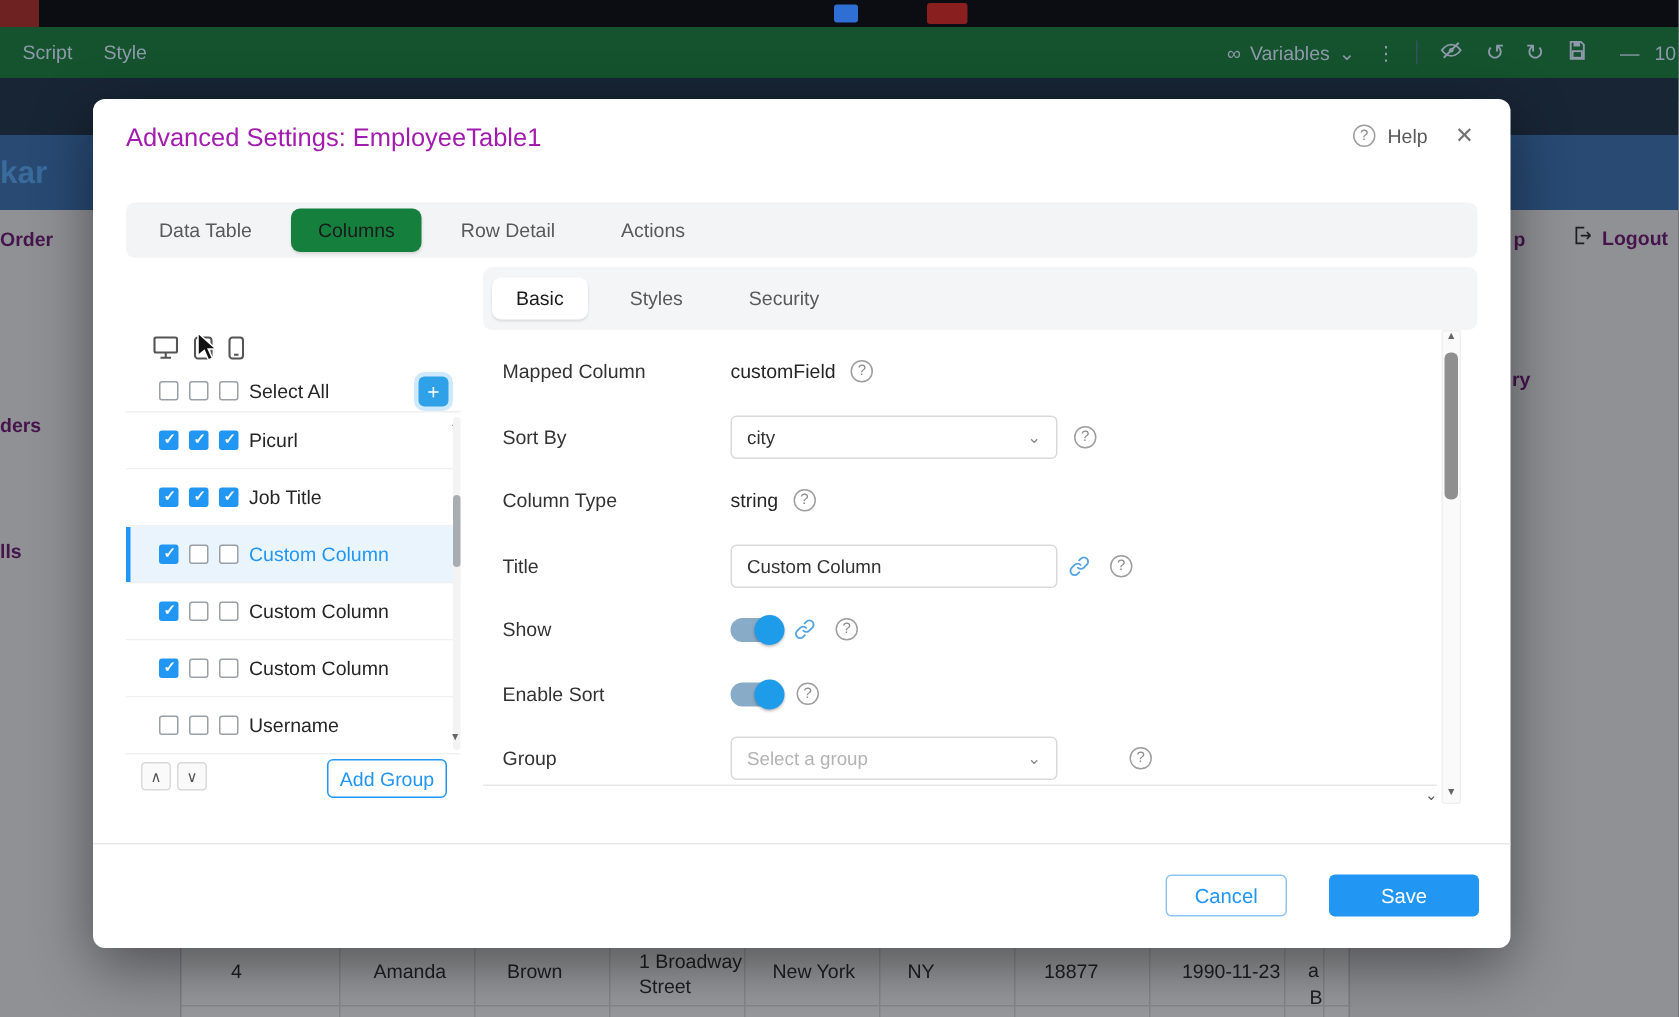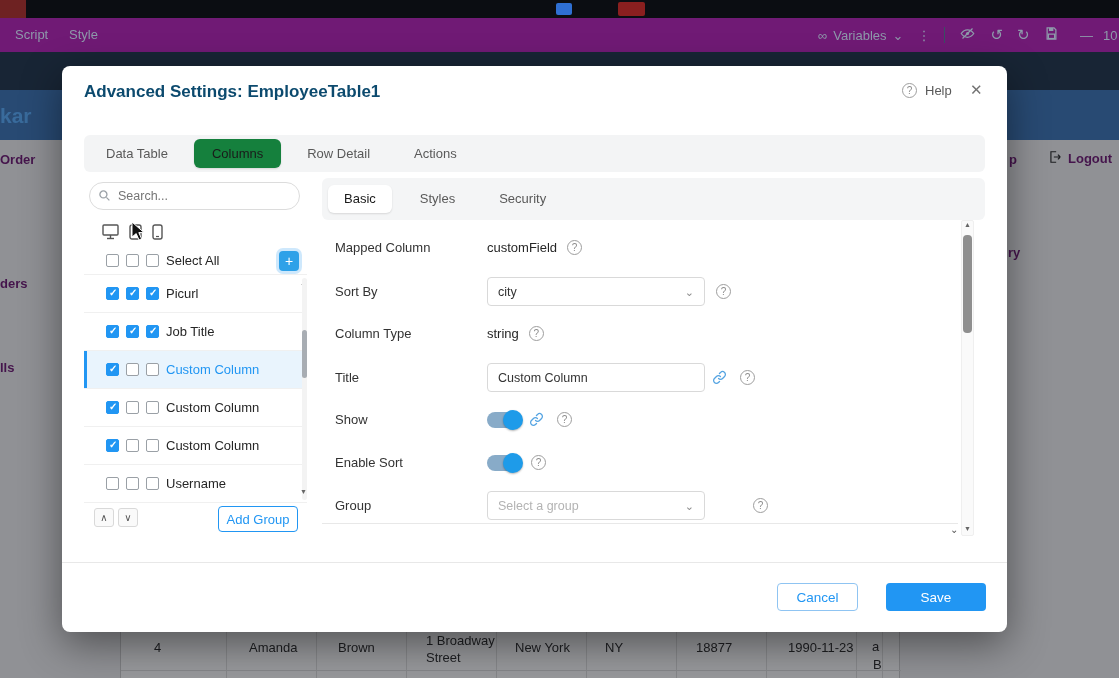--- a/index.html
+++ b/index.html
@@ -6,21 +6,21 @@
   body { background:#10141a; font-family:"Liberation Sans", sans-serif; }
   .abs { position:absolute; }
   .screen { position:relative; width:1119px; height:678px; overflow:hidden; background:#10141a; }
 
   
   .titlebar { left:0; top:0; width:1119px; height:18px; background:#0b0d12; }
   .badge-red-l { left:0; top:0; width:26px; height:18px; background:#6e2222; }
   .badge-blue { left:556px; top:3px; width:16px; height:12px; background:#2f6fd3; border-radius:2px; }
   .badge-red-r { left:618px; top:2px; width:27px; height:14px; background:#8a1f1f; border-radius:2px; }
 
-  .toolbar { left:0; top:18px; width:1119px; height:50px; background:#701a75; color:#8e9aab; font-size:13px; }
+  .toolbar { left:0; top:18px; width:1119px; height:50px; background:#14532d; color:#8e9aab; font-size:13px; }
   .tb-item { top:0; height:34px; line-height:34px; cursor:pointer; }
   .tb-right { left:818px; top:0; height:34px; display:flex; align-items:center; gap:14px; }
   .tb-divider { width:1px; height:16px; background:#3a4f63; }
   .tb-zoom { left:1080px; top:0; height:34px; display:flex; align-items:center; gap:10px; }
 
   
   .app-bg { left:0; top:52px; width:1119px; height:626px; background:#f1f2f3; }
   .app-subheader { left:0; top:0; width:1119px; height:38px; background:#24384f; }
   .app-blueband { left:0; top:38px; width:1119px; height:50px; background:#3f78b8; }
   .app-brand { left:0; top:52px; font-size:21px; font-weight:bold; color:#5cb0ff; }
@@ -29,21 +29,21 @@
   .bg-table { left:120px; top:579px; width:780px; height:47px; background:#ffffff; border:1px solid #cfcfcf; border-bottom:none; }
   .bg-vline { top:0; width:1px; height:47px; background:#e0e0e0; }
   .bg-hline { left:0; top:38px; width:780px; height:1px; background:#e0e0e0; }
   .bg-cell { color:#2e2e2e; font-size:13px; line-height:17px; }
 
   .overlay { left:0; top:52px; width:1119px; height:626px; background:rgba(10,13,18,0.42); z-index:5; }
 
   
   .modal { left:62px; top:66px; width:945px; height:566px; background:#fff; border-radius:8px;
            box-shadow:0 12px 40px rgba(0,0,0,.45); z-index:10; font-size:13px; color:#333; }
-  .modal-title { left:22px; top:16px; font-size:17px; font-weight:700; color:#0c4a6e; }
+  .modal-title { left:22px; top:16px; font-size:17px; font-weight:400; color:#a21caf; }
   .mh-help { left:840px; top:17px; display:flex; align-items:center; gap:8px; color:#595959; cursor:pointer; }
   .help { width:15px; height:15px; border-radius:50%; border:1px solid #9e9e9e; color:#8c8c8c; font-size:10px;
           display:inline-flex; align-items:center; justify-content:center; flex:none; background:#fff; }
   .mh-close { left:908px; top:15px; font-size:15px; color:#737373; cursor:pointer; }
 
   .main-tabbar { left:22px; top:69px; width:901px; height:37px; background:#f3f4f5; border-radius:6px;
                  display:flex; align-items:center; padding:0 4px; gap:8px; }
   .tab { padding:0 18px; height:29px; line-height:29px; color:#595959; border-radius:6px; cursor:pointer; }
   .tab.active { background:#15803d; color:#1a1a1a; font-weight:500; box-shadow:0 1px 2px rgba(0,0,0,.12); }
 
@@ -201,29 +201,20 @@
     </div>
     <span class="mh-close abs">✕</span>
 
     <div class="main-tabbar abs">
       <span class="tab">Data Table</span>
       <span class="tab active">Columns</span>
       <span class="tab">Row Detail</span>
       <span class="tab">Actions</span>
     </div>
 
-    <div class="search-wrap abs">
-      <span class="search-icon">
-        <svg width="13" height="13" viewBox="0 0 24 24" fill="none" stroke="#9aa0a6" stroke-width="2.4">
-            <circle cx="10" cy="10" r="6.5"></circle>
-            <line x1="15.5" y1="15.5" x2="21" y2="21"></line>
-          </svg>
-      </span>
-      <input class="search-input" type="text" placeholder="Search..." style="">
-    </div>
 
     <div class="device-icons abs">
       <span>
         <svg width="17" height="16" viewBox="0 0 17 16" fill="none" stroke="#555" stroke-width="1.4">
             <rect x="1" y="1" width="15" height="10" rx="1"></rect>
             <line x1="5" y1="14.5" x2="12" y2="14.5"></line>
             <line x1="8.5" y1="11" x2="8.5" y2="14"></line>
           </svg>
       </span>
       <span>

